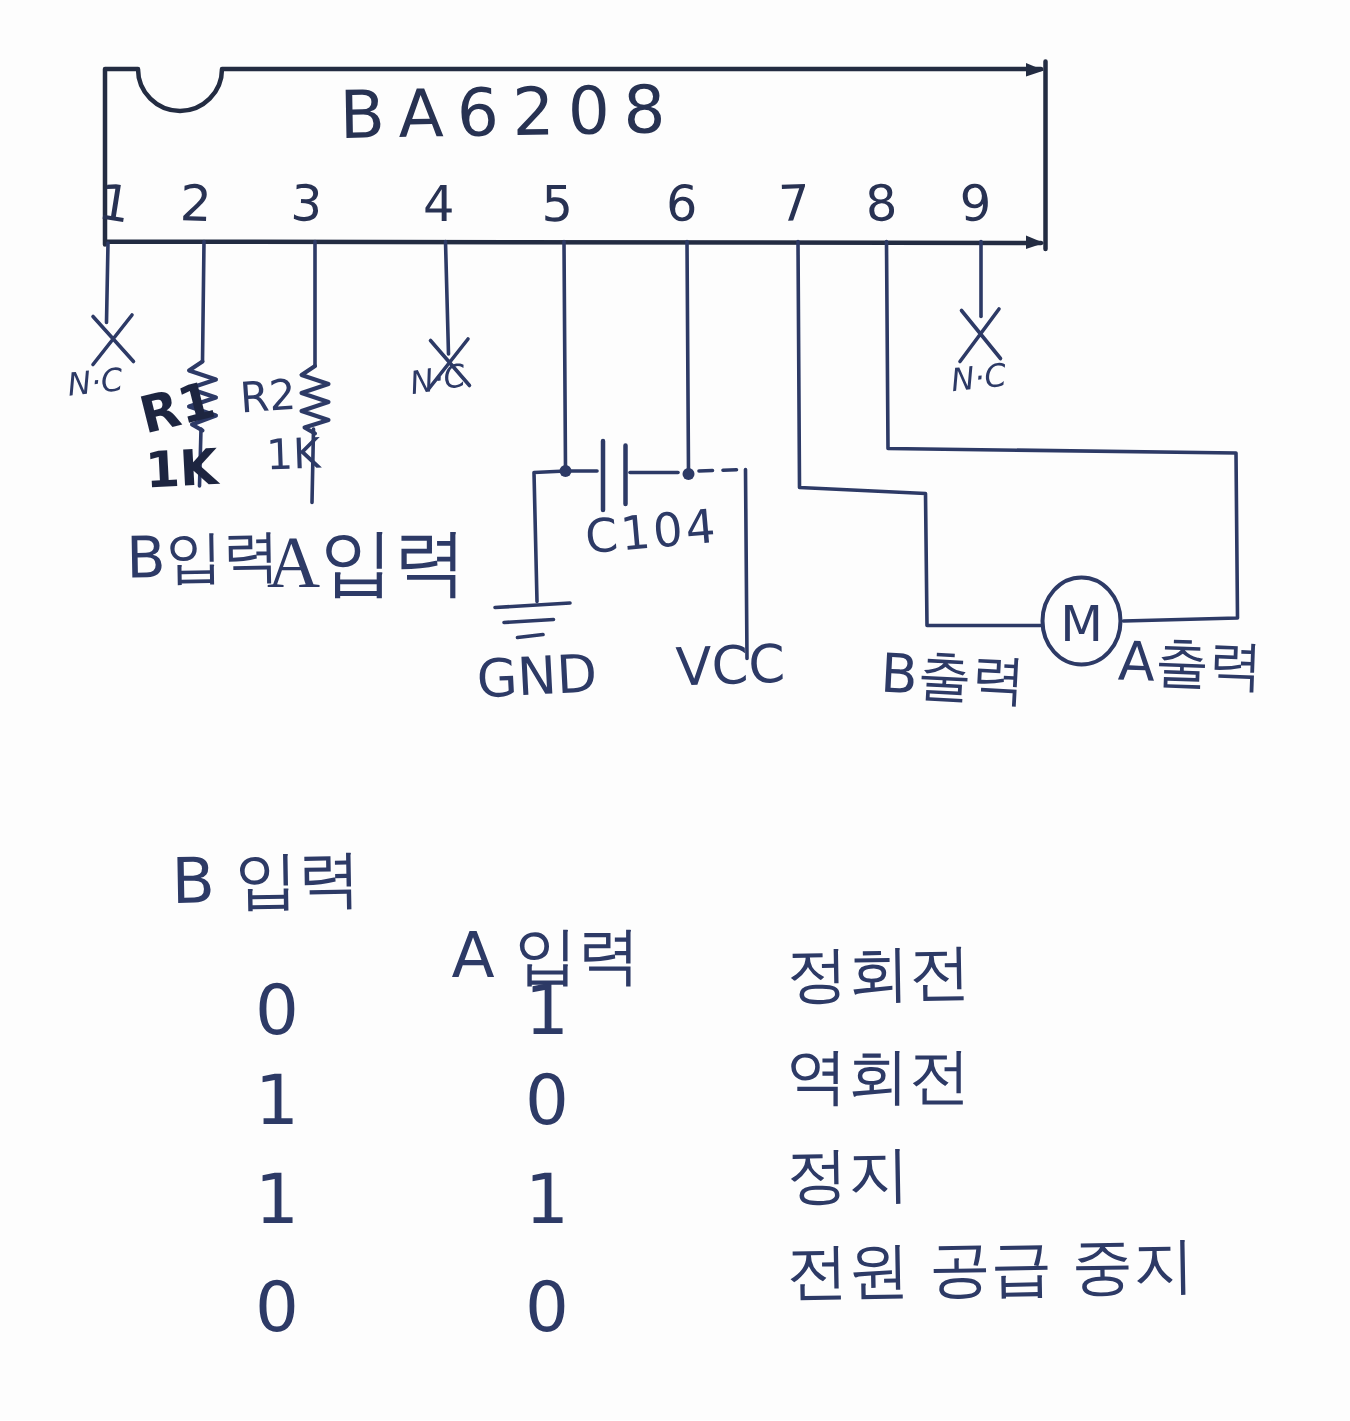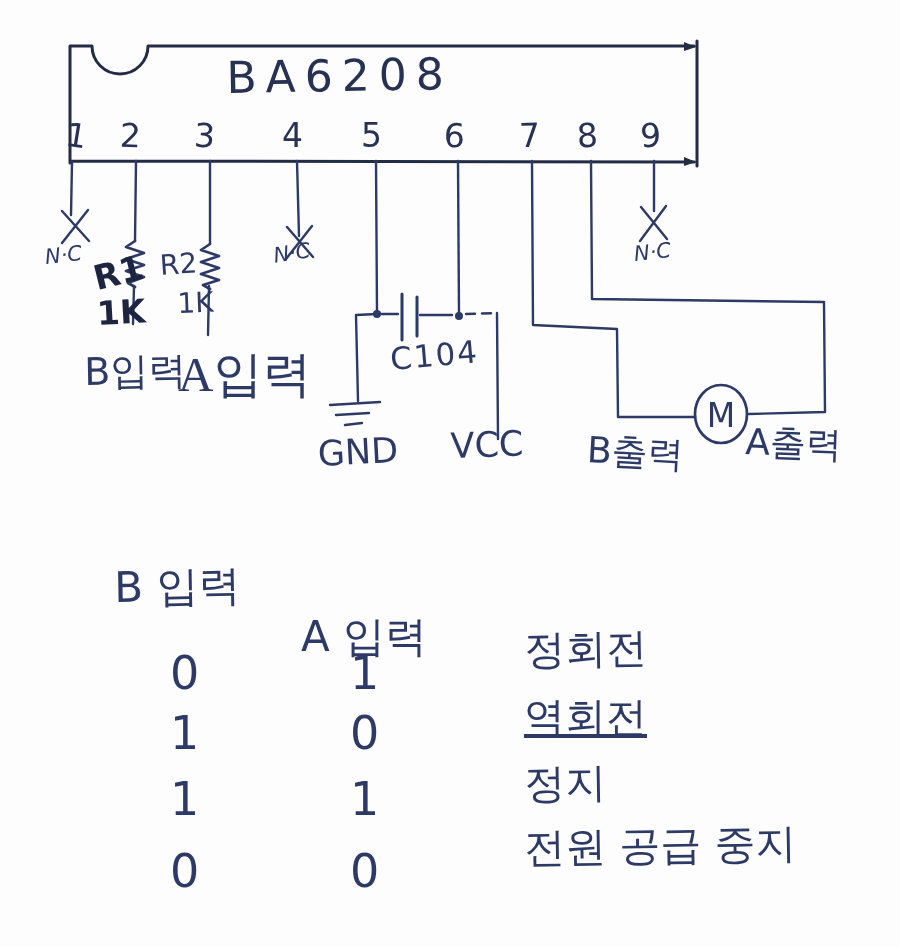--- a/index.html
+++ b/index.html
@@ -50,21 +50,21 @@
   .tv{font-size:46px;color:#2d3a66;}
   .tv-b{left:170px;}
   .tv-a{left:350px;}
   .row1{top:650px;}
   .row2{top:710px;}
   .row3{top:776px;}
   .row4{top:848px;}
 
   .state{left:524px;font-size:41px;}
   .state1{top:630px;transform:rotate(-1deg);}
-  .state2{top:697px;text-decoration:underline;}
+  .state2{top:697px;}
   .state3{top:764px;transform:rotate(-1deg);}
   .state4{top:828px;transform:rotate(-1deg);}
 </style>
 </head>
 <body>
 
 <div class="canvas">
 
   <svg width="900" height="947" viewBox="0 0 900 947">
     <g fill="none" stroke="#232c42" stroke-width="3" stroke-linecap="round" stroke-linejoin="round">

